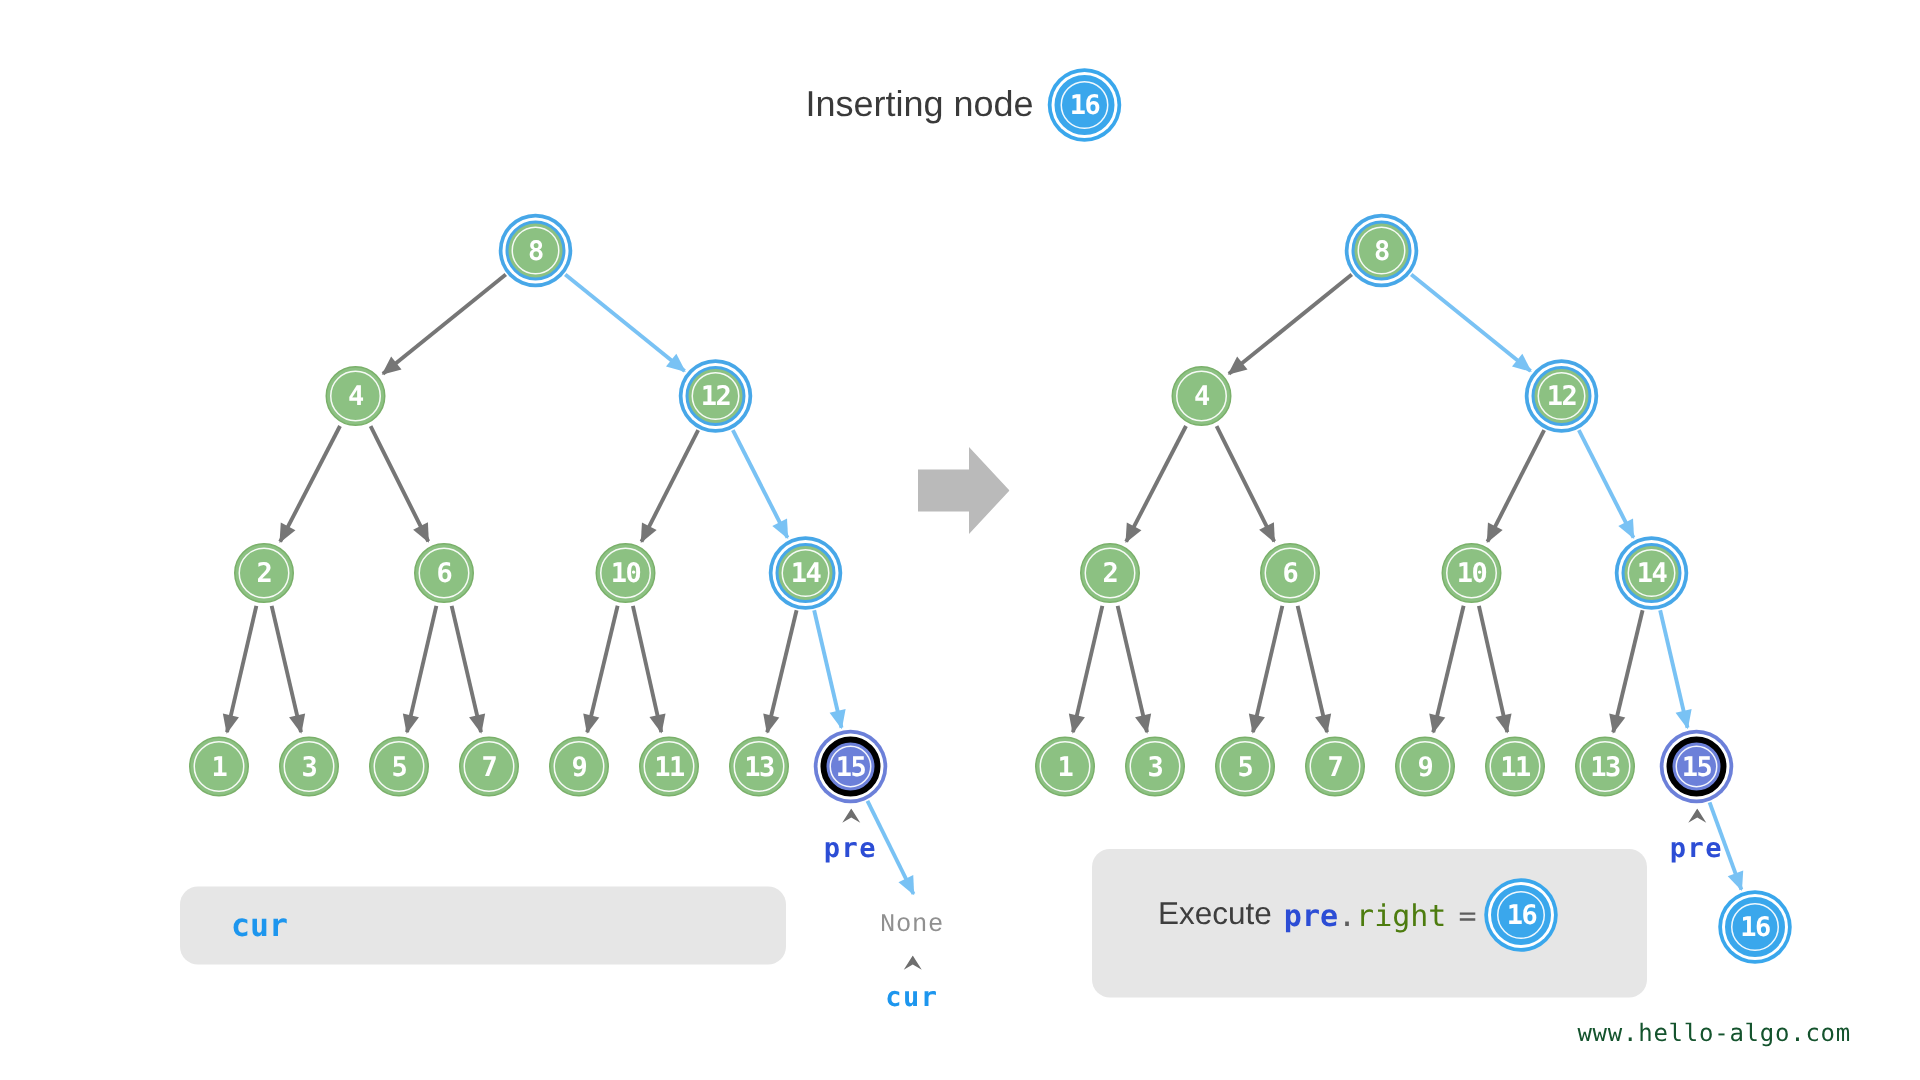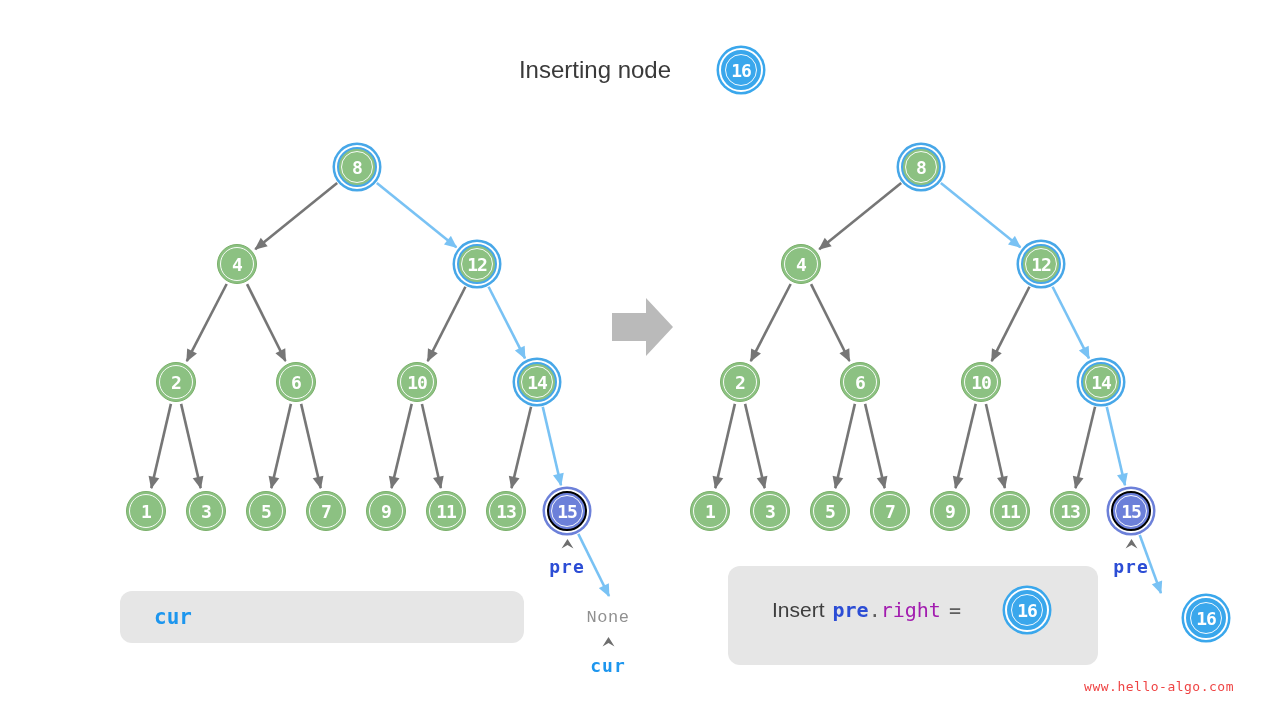--- a/index.html
+++ b/index.html
@@ -26,24 +26,24 @@
     box-sizing:border-box; position:relative; flex:0 0 auto;
     letter-spacing:-1px;
   }
   .cnode::after {
     content:""; position:absolute; inset:2px;
     border:1.6px solid rgba(255,255,255,.92); border-radius:50%;
   }
   .cnode.normal { background:#8CC182; border:1.6px solid #7AB06A; }
   .cnode.path   { background:#8CC182; border:2px solid #47A7E8;
                   box-shadow:0 0 0 2px #fff, 0 0 0 4.5px #47A7E8; }
-  .cnode.pre    { background:#6C80D9; border:2px solid #000000;
+  .cnode.pre    { background:#6C80D9; border:4px solid #000000;
                   box-shadow:0 0 0 2px #fff, 0 0 0 4.5px #6C80D9; }
   .cnode.new    { background:#3AA7EC; border:2px solid #3AA7EC;
-                  box-shadow:0 0 0 2px #fff, 0 0 0 4.5px #3AA7EC;margin-left:36px; }
+                  box-shadow:0 0 0 2px #fff, 0 0 0 4.5px #3AA7EC; }
   .abs { position:absolute; z-index:3; }
 
   
   #edges { position:absolute; left:0; top:0; z-index:1; }
 
   
   .lbl {
     position:absolute; transform:translate(-50%,-50%); z-index:3;
     font-family:"DejaVu Sans Mono", monospace; font-weight:700;
     font-size:18px; letter-spacing:1px; white-space:nowrap;
@@ -65,29 +65,29 @@
   #caption-step2 {
     left:728px; top:566px; width:370px; height:99px;
     padding:16px 0 0 22px; font-size:21px;
   }
   #caption-step2 .line2 { display:flex; align-items:center; margin:8px 0 0 22px; }
   .kw { font-family:"DejaVu Sans Mono", monospace; font-weight:700; }
   .kw.cur { color:#1D96EE; margin-left:10px; font-size:21px; }
   .kw.pre { color:#2C4DD5; margin-left:8px; font-size:20px; }
   .mono { font-family:"DejaVu Sans Mono", monospace; font-size:20px; }
   .dim  { color:#5E5E5E; }
-  .grayk{ color:#a21caf; }
+  .grayk{ color:#4d7c0f; }
   .eq   { margin:0 10px 0 8px; }
 
   
   #block-arrow { position:absolute; left:612px; top:298px; z-index:2; }
   .watermark {
     position:absolute; top:679px; right:46px; z-index:4;
-    font-family:"DejaVu Sans Mono", monospace; font-size:13px;
-    color:#ef4444; letter-spacing:.5px;
+    font-family:"DejaVu Sans Mono", monospace; font-size:16px;
+    color:#14532d; letter-spacing:.5px;
   }
 </style>
 </head>
 <body>
 
 <div id="stage">
 
   <svg id="edges" width="1280" height="720">
     <defs>
       <marker id="arr-gray" markerUnits="userSpaceOnUse" markerWidth="14" markerHeight="12" refX="12" refY="6" orient="auto">
@@ -141,21 +141,21 @@
   <svg id="block-arrow" width="61" height="58" viewBox="0 0 61 58">
     <polygon points="0,15 34,15 34,0 61,29 34,58 34,43 0,43" fill="#BABABA"></polygon>
   </svg>
 
   <div id="caption-step1" class="caption">
     <span class="kw cur">cur</span>
   </div>
 
   <div id="caption-step2" class="caption">
     <div class="line2">
-      <span>Insert</span>
+      <span>Execute</span>
       <span class="kw pre">pre</span>
       <span class="mono dim">.</span>
       <span class="mono grayk">right</span>
       <span class="mono dim eq">=</span>
       <span class="cnode new">
         <span>16</span>
       </span>
     </div>
   </div>
 

